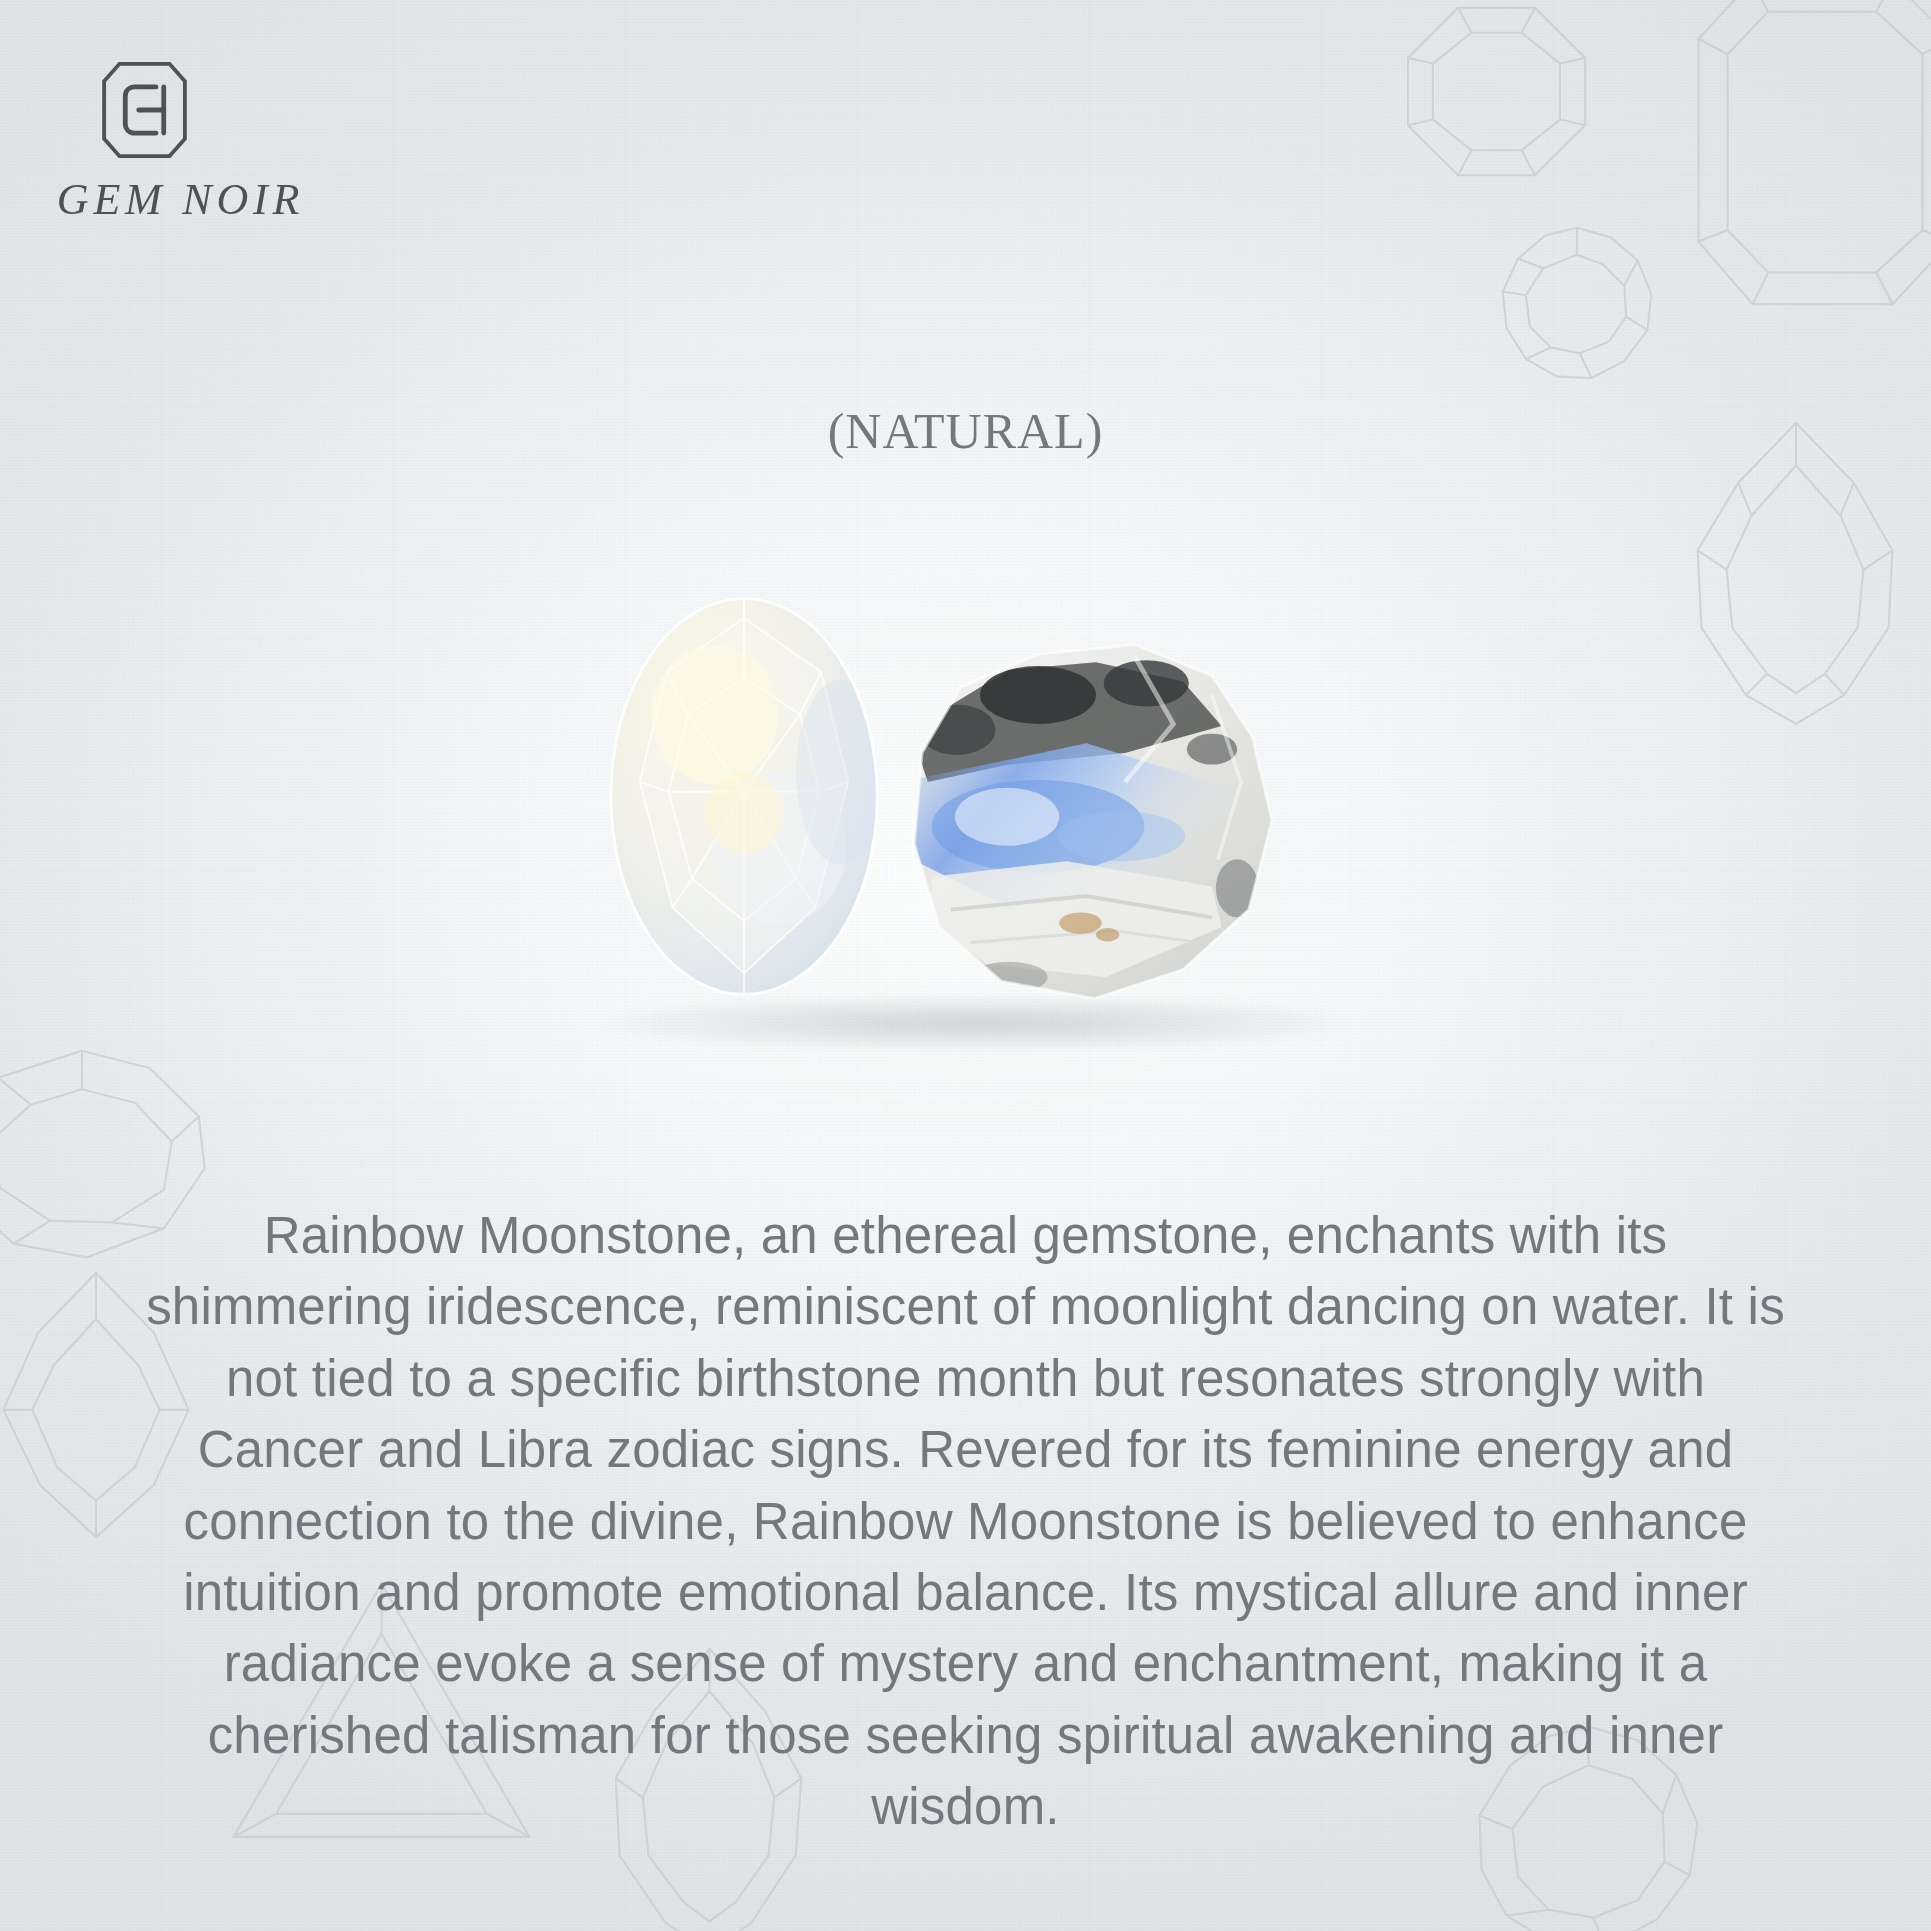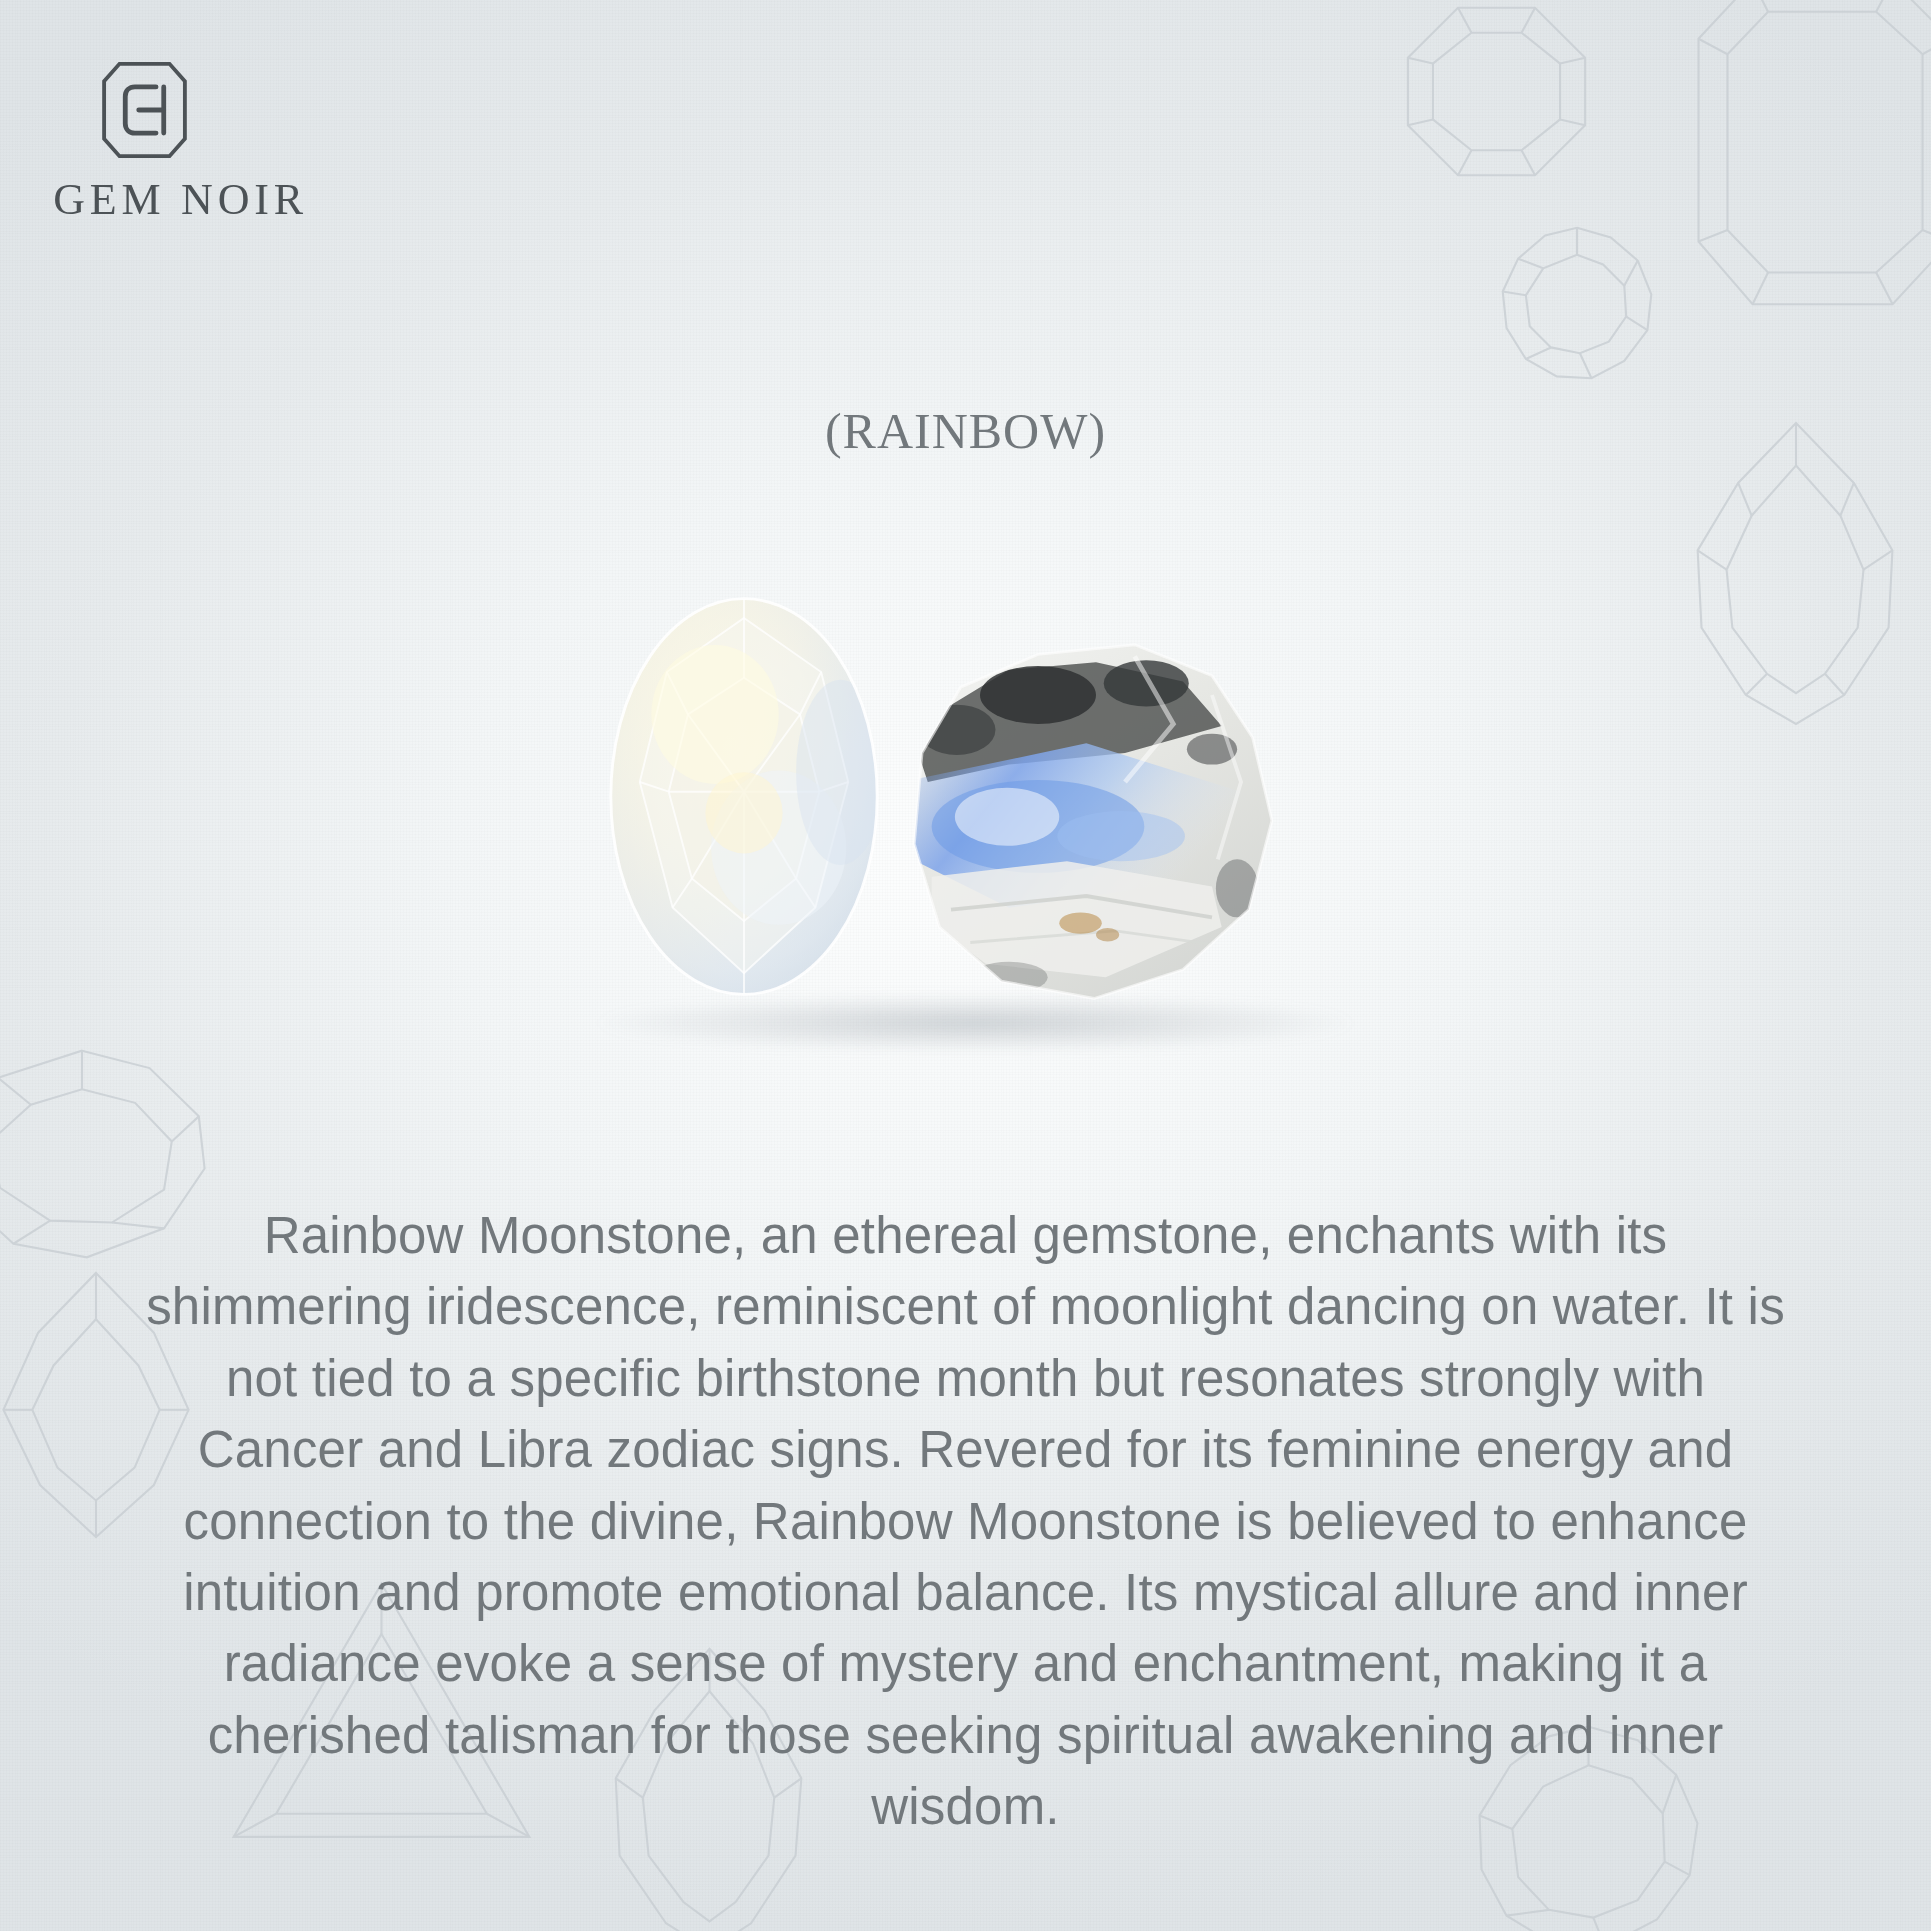--- a/index.html
+++ b/index.html
@@ -46,20 +46,21 @@
     stroke-width: 2.2;
     opacity: 0.75;
   }
 
   
   .logo {
     position: absolute;
     left: 50px;
     top: 60px;
     width: 270px;
+    font-style: italic;
   }
   .logo-mark {
     width: 89px;
     height: 100px;
     margin-left: 50px;
   }
   .logo-mark svg { display: block; }
   .logo-text {
     margin-top: 13.5px;
     font-family: "Liberation Serif", serif;
@@ -256,21 +257,21 @@
         <polygon points="20,4 72,4 88,22 88,82 72,100 20,100 4,82 4,22" fill="none" stroke="#4c5256" stroke-width="4"></polygon>
         <path d="M58 28 H36 C30 28 26 32 26 38 V66 C26 72 30 76 36 76 H58" fill="none" stroke="#4c5256" stroke-width="5" stroke-linecap="round"></path>
         <path d="M66 28 V76" fill="none" stroke="#4c5256" stroke-width="5" stroke-linecap="round"></path>
         <path d="M40 52 H66" fill="none" stroke="#4c5256" stroke-width="5" stroke-linecap="round"></path>
       </svg>
     </div>
     <div class="logo-text">GEM NOIR</div>
   </div>
 
   <div class="title-block">
-    <div class="subtitle">(RAINBOW)</div>
+    <div class="subtitle">(NATURAL)</div>
   </div>
 
   <div class="gem-stage">
 
     <div class="gem-shadow"></div>
 
     <svg class="faceted" viewBox="0 0 300 430">
       <defs>
         <radialGradient id="ovalBase" cx="45%" cy="38%" r="72%">
           <stop offset="0%" stop-color="#fdfcf3"></stop>

